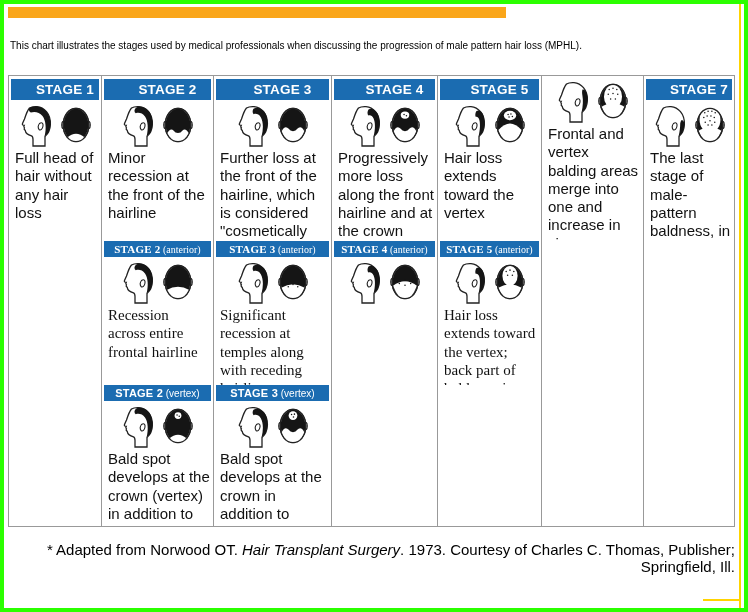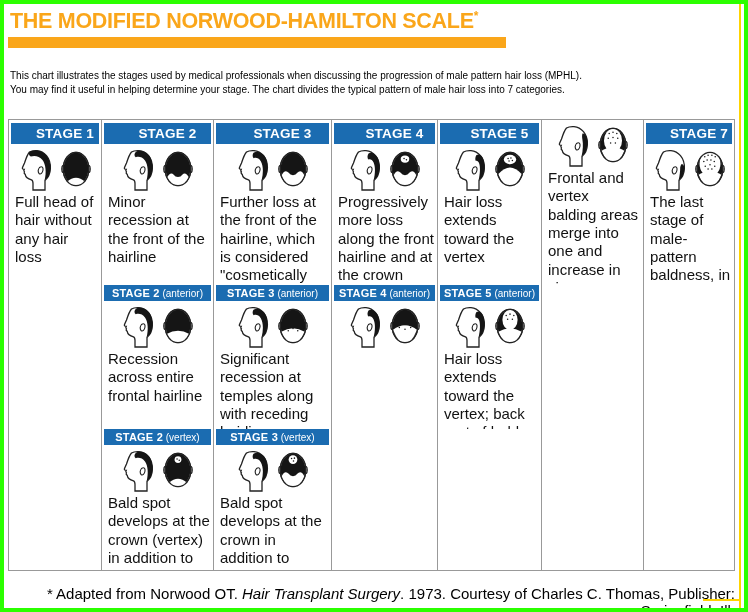--- a/index.html
+++ b/index.html
@@ -9,43 +9,41 @@
   .title{margin:5px 0 0 6px;font-size:21.5px;font-weight:bold;color:#FAA61A;letter-spacing:-0.3px;white-space:nowrap;}
   .title sup{font-size:12px;}
   .bar{margin:3px 0 0 4px;width:498px;height:11px;background:#FAA61A;}
   .intro{margin:21px 0 0 6px;font-size:10px;line-height:14px;color:#000;}
   .intro span{display:block;white-space:nowrap;}
   .chart{display:grid;grid-template-columns:92px 112px 118px 106px 104px 102px 91px;width:725px;margin:22px 0 0 4px;border:1px solid #999;}
   .col{border-left:1px solid #999;}
   .col:first-child{border-left:none;}
   .slot{box-sizing:border-box;overflow:hidden;}
   .r0{height:165px;}
-  .r1{height:144px;}
+  .r1{height:144px;font-family:Liberation Serif, serif;}
   .r2{height:141px;}
   .hdr{height:21px;line-height:21px;background:#1B6CB1;color:#fff;font-weight:bold;font-size:13.5px;text-align:center;margin:3px 2px 0 2px;letter-spacing:.2px;padding-left:20px;}
   .sub{height:16px;line-height:16px;background:#1B6CB1;color:#fff;text-align:center;margin:0 2px;font-size:10px;white-space:nowrap;}
   .sub b{font-size:11px;letter-spacing:.2px;}
   .icons{display:flex;justify-content:center;gap:1px;margin-top:3px;height:44px;}
   .ic svg{display:block;}
   .desc{font-size:15px;line-height:1.22;padding:2px 3px 0 6px;color:#111;}
   .footnote{width:727px;margin:14px 0 0 4px;text-align:right;font-size:15px;color:#000;padding-right:2px;}
 </style>
 </head>
 <body>
 
 <div class="frame">
   <div class="yline-r"></div>
   <div class="yline-b"></div>
 
-  <div class="title"><span>THE MODIFIED NORWOOD-HAMILTON SCALE</span><sup>*</sup></div>
   <div class="bar"></div>
 
   <div class="intro">
     <span>This chart illustrates the stages used by medical professionals when discussing the progression of male pattern hair loss (MPHL).</span>
-    <span>You may find it useful in helping determine your stage. The chart divides the typical pattern of male hair loss into 7 categories.</span>
   </div>
 
   <div class="chart" id="chart">
       <div class="col">
         <div class="slot r0">
           <div class="hdr">STAGE 1</div>
           <div class="icons">
             <span class="ic">
               <svg width="40" height="44" viewBox="0 0 40 44">
                 <path d="M13.5,5C11,8 9.5,13 8.5,16L6.5,20.5C6,21.8 6.8,22.3 8.2,22.4C7.6,23.5 7.8,24.3 8.4,24.8C7.9,25.8 8.3,26.8 9.2,27.4C9.6,30 11.5,31.8 15.5,32.8C16.8,33.3 17,34.5 17,36.5L17,43L29,43L29,33.5C32.5,30.5 34.2,26.5 34.4,21.5C34.8,10.5 28,4.2 21,3.6C17.8,3.4 15.2,3.9 13.5,5Z" fill="#fff" stroke="#222" stroke-width="1.3"></path>

